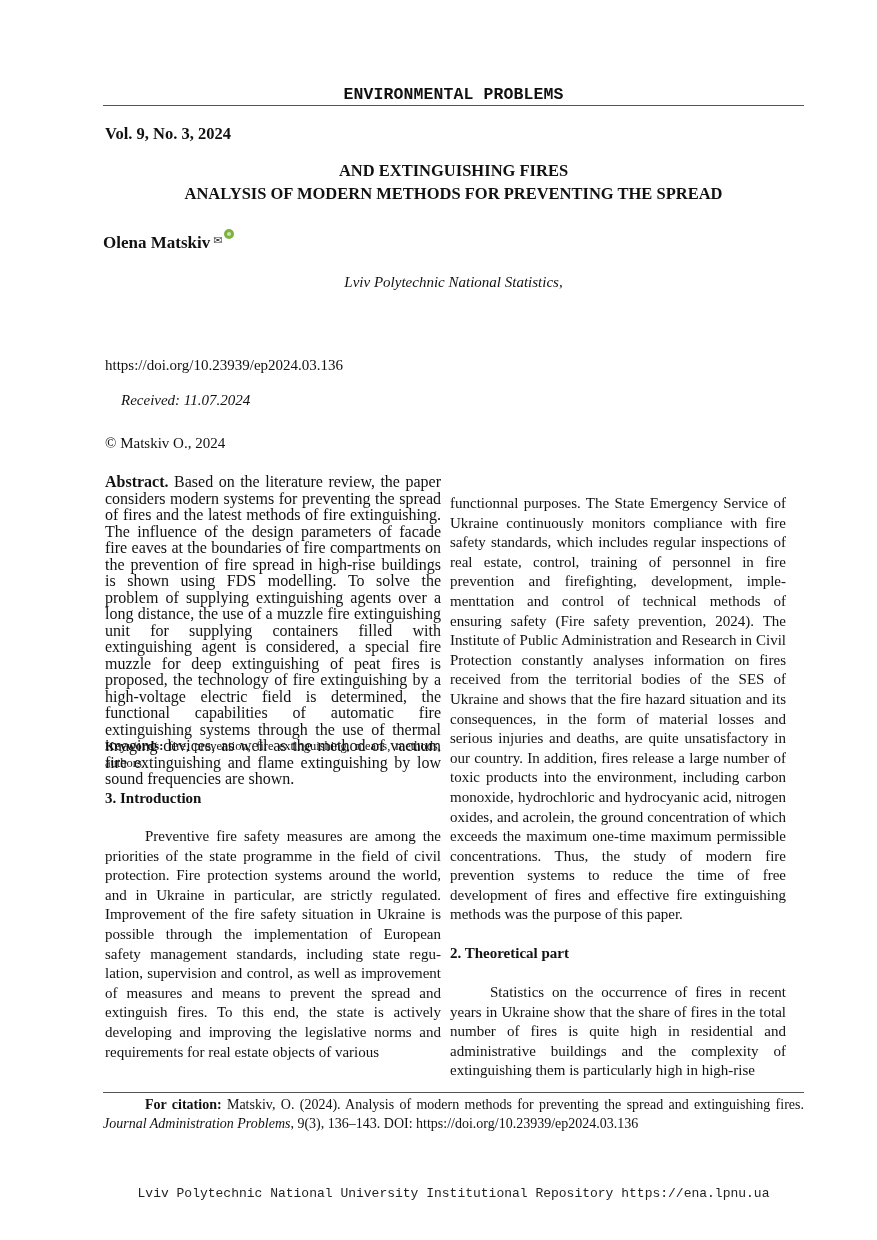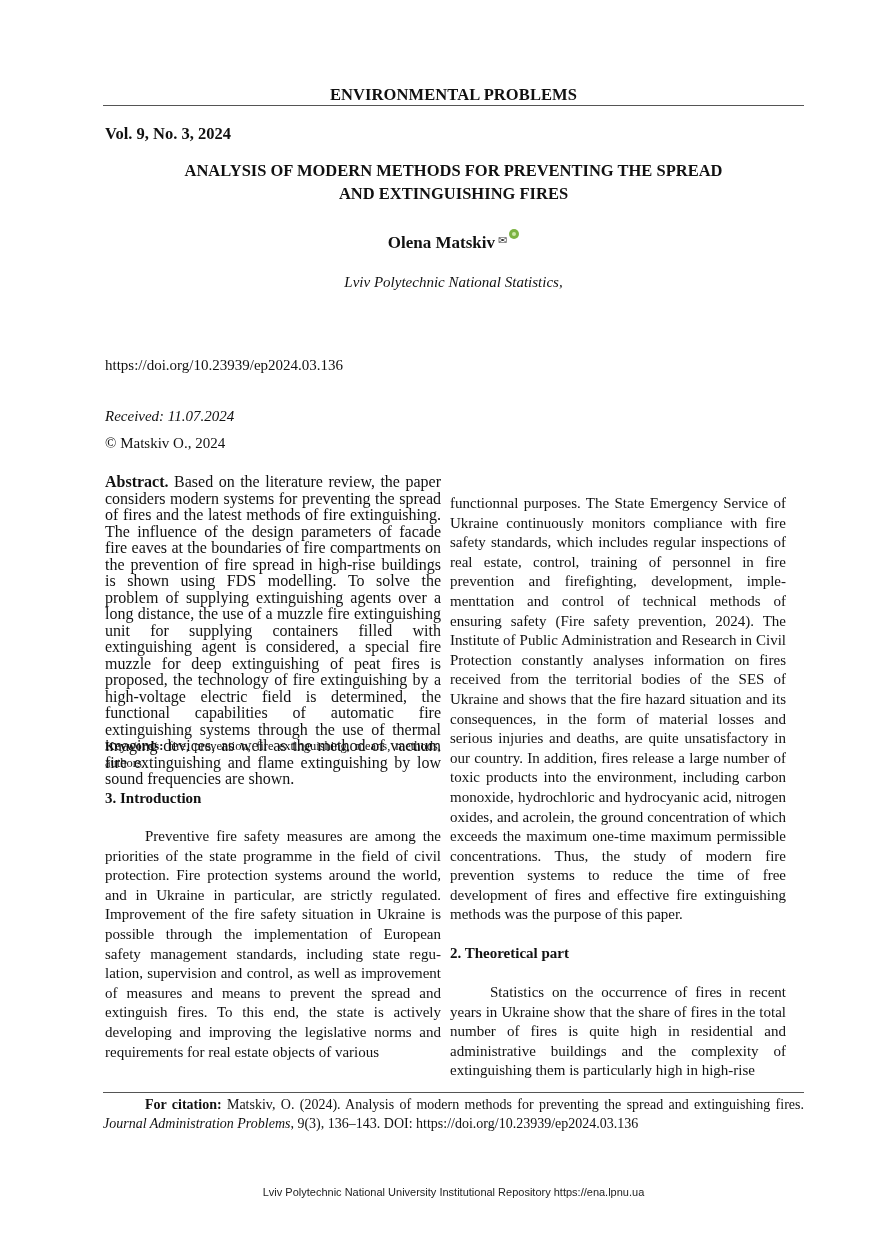--- a/index.html
+++ b/index.html
@@ -1,57 +1,57 @@
 <!DOCTYPE html>
 <html><head>
 <meta charset="utf-8">
 <style>
   html, body { margin: 0; padding: 0; background: #ffffff; }
   body { width: 877px; height: 1240px; position: relative; overflow: hidden; color: #111; font-family: "Liberation Serif", serif; }
   .abs { position: absolute; }
-  .journal { left: 103px; width: 701px; top: 85px; text-align: center; font-weight: bold; font-size: 16.5px; letter-spacing: 0.1px; }
+  .journal { left: 103px; width: 701px; top: 85px; text-align: center; font-weight: bold; font-size: 16.5px; letter-spacing: 0.1px; font-family: Liberation Mono, monospace; }
   .rule-top { left: 103px; width: 701px; top: 105px; height: 0; border-top: 1px solid #555; }
   .vol { left: 105px; top: 124px; font-weight: bold; font-size: 16.5px; }
   .title { left: 103px; width: 701px; top: 159px; text-align: center; font-weight: bold; font-size: 16.5px; line-height: 23px; }
-  .author-line { left: 103px; width: 701px; top: 229px; text-align: center; font-size: 17px; font-weight: bold; }
+  .author-line { left: 103px; width: 701px; top: 229px; text-align: left; font-size: 17px; font-weight: bold; }
   .author-line .mail { font-weight: normal; font-size: 11px; vertical-align: 4px; margin-left: 3px; color: #333; }
   .author-line .orcid { display: inline-block; width: 10px; height: 10px; border-radius: 50%; background: #7cb342; vertical-align: 9px; margin-left: 2px; position: relative; }
   .author-line .orcid::after { content: ""; position: absolute; left: 3px; top: 3px; width: 4px; height: 4px; border-radius: 50%; background: #cde8a8; }
   .affil { left: 103px; width: 701px; top: 272px; text-align: center; font-style: italic; font-size: 15px; line-height: 20px; }
   .meta { left: 105px; font-size: 15px; text-align: center; }
   .doi { top: 357px; }
-  .received { top: 408px; font-style: italic; }
+  .received { top: 392px; font-style: italic; margin-left: 16px; }
   .copyright { top: 435px; }
   .col-left { left: 105px; width: 336px; }
   .abstract { top: 474px; font-size: 16px; line-height: 16.5px; text-align: justify; }
   .keywords { top: 738px; font-size: 12.5px; line-height: 16.5px; text-align: justify; }
   .h-section { font-weight: bold; font-size: 15px; }
   .intro-h { top: 790px; }
   .body-text { font-size: 15px; line-height: 19.6px; text-align: justify; }
   .intro-p { top: 827px; text-indent: 40px; }
   .col-right { left: 450px; width: 336px; margin-top: 21px; }
   .right-p1 { top: 473px; }
   .theory-h { top: 924px; }
   .theory-p { top: 962px; text-indent: 40px; }
   .rule-bottom { left: 103px; width: 701px; top: 1092px; border-top: 1px solid #555; }
   .citation { left: 103px; width: 701px; top: 1096px; font-size: 14px; line-height: 18.5px; text-align: justify; text-indent: 42px; }
-  .repo { left: 103px; width: 701px; top: 1186px; text-align: center; font-family: Liberation Sans, sans-serif; font-size: 11px; color: #222; }
+  .repo { left: 103px; width: 701px; top: 1186px; text-align: center; font-family: Liberation Mono, monospace; font-size: 13px; color: #222; }
   b { font-weight: bold; }
   i { font-style: italic; }
 </style>
 </head>
 <body>
 
 <div class="abs journal">ENVIRONMENTAL PROBLEMS</div>
 <div class="abs rule-top"></div>
 <div class="abs vol">Vol. 9, No. 3, 2024</div>
 
 <div class="abs title">
+  <div>AND EXTINGUISHING FIRES</div>
   <div>ANALYSIS OF MODERN METHODS FOR PREVENTING THE SPREAD</div>
-  <div>AND EXTINGUISHING FIRES</div>
 </div>
 
 <div class="abs author-line">
   <span>Olena Matskiv</span><span class="mail">✉</span><span class="orcid"></span>
 </div>
 
 <div class="abs affil">
   <div>Lviv Polytechnic National Statistics,</div>
 </div>
 

